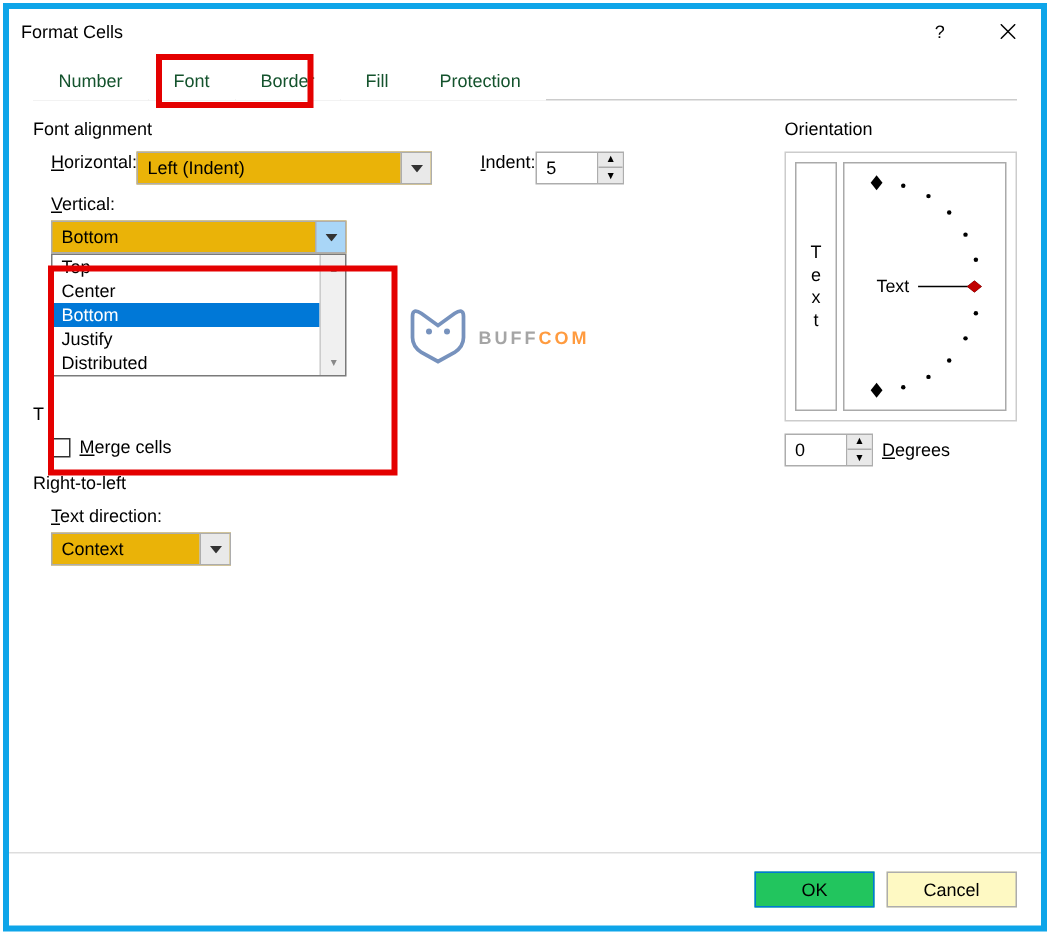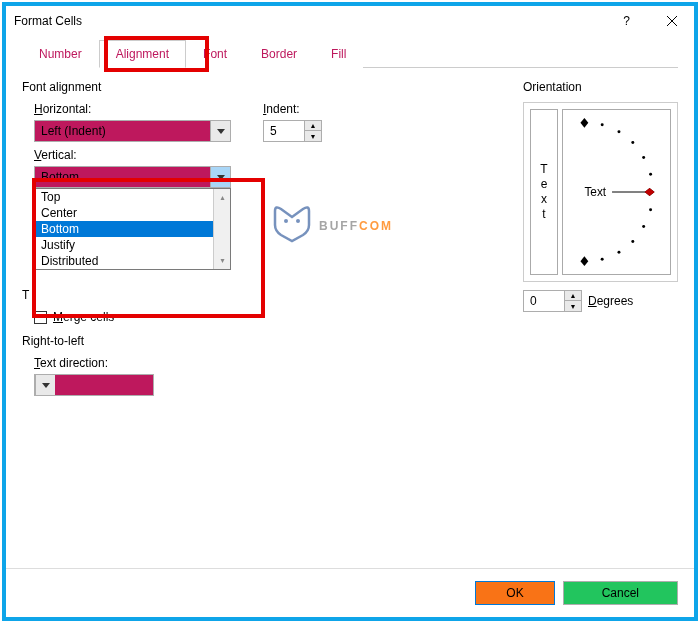--- a/index.html
+++ b/index.html
@@ -8,68 +8,68 @@
     .window { border: 4px solid #0ea5e9; width: 696px; height: 619px; position: relative; background: #fff; margin: 2px; }
     
     .titlebar { height: 30px; display: flex; align-items: center; padding: 0 8px; position: relative; }
     .titlebar-text { font-size: 12px; color: #000; }
     .titlebar-right { position: absolute; right: 0; top: 0; display: flex; }
     .titlebar-btn { width: 45px; height: 30px; display: flex; align-items: center; justify-content: center; color: #000; cursor: pointer; }
     
     .content { padding: 4px 16px 12px 16px; }
     
     .tabs { display: flex; border-bottom: 1px solid #ccc; margin-bottom: 8px; position: relative; }
-    .tab { padding: 6px 16px; cursor: pointer; border: 1px solid transparent; border-bottom: none; margin-bottom: -1px; background: #fff; color: #be185d; }
+    .tab { padding: 6px 16px; cursor: pointer; border: 1px solid transparent; border-bottom: none; margin-bottom: -1px; background: #fff; color: #14532d; }
     .tab.active { border: 1px solid #ccc; border-bottom: 1px solid #fff; }
     
     .red-box-tab { position: absolute; left: 82px; top: -4px; width: 105px; height: 36px; border: 4px solid #e40000; pointer-events: none; z-index: 10; }
     
     .main-area { display: flex; gap: 20px; }
     .left-panel { flex: 1; position: relative; }
     .right-panel { width: 155px; }
     
     .section-label { color: #000; margin-bottom: 8px; margin-top: 4px; }
     .field-label { color: #000; margin-bottom: 4px; display: block; }
     .indent1 { margin-left: 12px; }
     
-    .combo { display: inline-flex; align-items: center; border: 1px solid #adadad; background: #be185d; height: 22px; }
+    .combo { display: inline-flex; align-items: center; border: 1px solid #adadad; background: #eab308; height: 22px; }
     .combo-input { border: none; outline: none; padding: 0 6px; height: 20px; background: transparent; }
     .combo-btn { width: 20px; height: 20px; border-left: 1px solid #adadad; background: #e9e9e9; display: flex; align-items: center; justify-content: center; cursor: pointer; }
     .combo-btn.open { background: #a9d6f7; }
     
     .spinner { display: inline-flex; align-items: center; border: 1px solid #adadad; background: #fff; height: 22px; }
     .spinner-input { width: 40px; border: none; outline: none; padding: 0 6px; height: 20px; text-align: left; }
     .spinner-btns { display: flex; flex-direction: column; border-left: 1px solid #adadad; }
     .spinner-btn { width: 16px; height: 10px; background: #e9e9e9; display: flex; align-items: center; justify-content: center; font-size: 7px; cursor: pointer; line-height: 1; }
     .spinner-btn:first-child { border-bottom: 1px solid #adadad; }
     
     .row { display: flex; align-items: flex-end; gap: 12px; margin-bottom: 6px; }
-    .field-group { display: flex; flex-direction: column; }
+    .field-group { display: flex; }
     
     .dropdown-list { position: absolute; left: 0; top: 22px; width: 197px; background: #fff; border: 1px solid #7a7a7a; z-index: 15; }
     .dropdown-item { padding: 1px 6px; cursor: pointer; color: #000; position: relative; }
     .dropdown-item.selected { background: #0078d7; color: #fff; }
     .dropdown-scroll { position: absolute; right: 0; top: 0; width: 17px; height: 100%; background: #f0f0f0; border-left: 1px solid #ccc; }
     .dropdown-scroll-btn { width: 17px; height: 17px; display: flex; align-items: center; justify-content: center; font-size: 8px; color: #888; }
     
     .red-box-vertical { position: absolute; left: 10px; top: 102px; width: 233px; height: 140px; border: 4px solid #e40000; pointer-events: none; z-index: 20; }
     
     .checkbox-row { display: flex; align-items: center; gap: 6px; margin-bottom: 4px; }
     .checkbox { width: 13px; height: 13px; border: 1px solid #333; background: #fff; cursor: pointer; }
     
     .orientation-box { border: 1px solid #ccc; height: 180px; padding: 6px; display: flex; gap: 4px; position: relative; }
     .orient-vertical { width: 28px; border: 1px solid #aaa; display: flex; flex-direction: column; align-items: center; justify-content: center; gap: 2px; font-size: 11px; }
     .orient-vertical span { line-height: 1.1; }
     .orient-dial { flex: 1; border: 1px solid #aaa; position: relative; }
     
     .degrees-row { display: flex; align-items: center; gap: 6px; margin-top: 8px; }
     
     .bottom-bar { position: absolute; bottom: 0; left: 0; right: 0; padding: 12px 16px; display: flex; justify-content: flex-end; gap: 8px; border-top: 1px solid #ddd; }
-    .btn { padding: 4px 38px; border: 1px solid #adadad; background: #22c55e; cursor: pointer; }
-    .btn.primary { border: 1px solid #0078d7; background: #f97316; padding: 4px 30px; }
+    .btn { padding: 4px 24px; border: 1px solid #adadad; background: #fef9c3; cursor: pointer; }
+    .btn.primary { border: 1px solid #0078d7; background: #22c55e; padding: 4px 30px; }
     .ul { text-decoration: underline; }
     
     .watermark { position: absolute; left: 265px; top: 195px; display: flex; align-items: center; gap: 6px; z-index: 5; opacity: 0.75; pointer-events: none; text-align: center; }
     .watermark-text { font-size: 24px; font-weight: bold; letter-spacing: 2px; }
     .wm-grey { color: #888; }
     .wm-orange { color: #ff7a00; }
   </style>
 </head>
 <body>
 
@@ -85,24 +85,24 @@
             <line x1="10" y1="0" x2="0" y2="10" stroke="#000" stroke-width="1"></line>
           </svg>
       </div>
     </div>
   </div>
 
   <div class="content">
 
     <div class="tabs">
       <div class="tab">Number</div>
-      <div class="tab active">Alignment</div>
       <div class="tab">Font</div>
       <div class="tab">Border</div>
       <div class="tab">Fill</div>
+      <div class="tab">Protection</div>
       <div class="red-box-tab"></div>
     </div>
 
     <div class="main-area">
       <div class="left-panel">
 
         <div class="section-label">Font alignment</div>
 
         <div class="row indent1">
           <div class="field-group">
@@ -164,20 +164,21 @@
         <div class="checkbox-row indent1">
           <div class="checkbox"></div>
           <span><span class="ul">M</span>erge cells</span>
         </div>
 
         <div class="section-label" style="margin-top:10px;">Right-to-left</div>
 
         <div class="indent1" style="margin-top:4px;">
           <span class="field-label"><span class="ul">T</span>ext direction:</span>
           <div class="combo" style="width:120px;">
+            <input class="combo-input" style="width: 98px;" readonly="" value="Context">
             <div class="combo-btn">
               <svg width="8" height="5" viewBox="0 0 8 5">
                   <polygon points="0,0 8,0 4,5" fill="#333"></polygon>
                 </svg>
             </div>
           </div>
         </div>
 
       </div>
 

